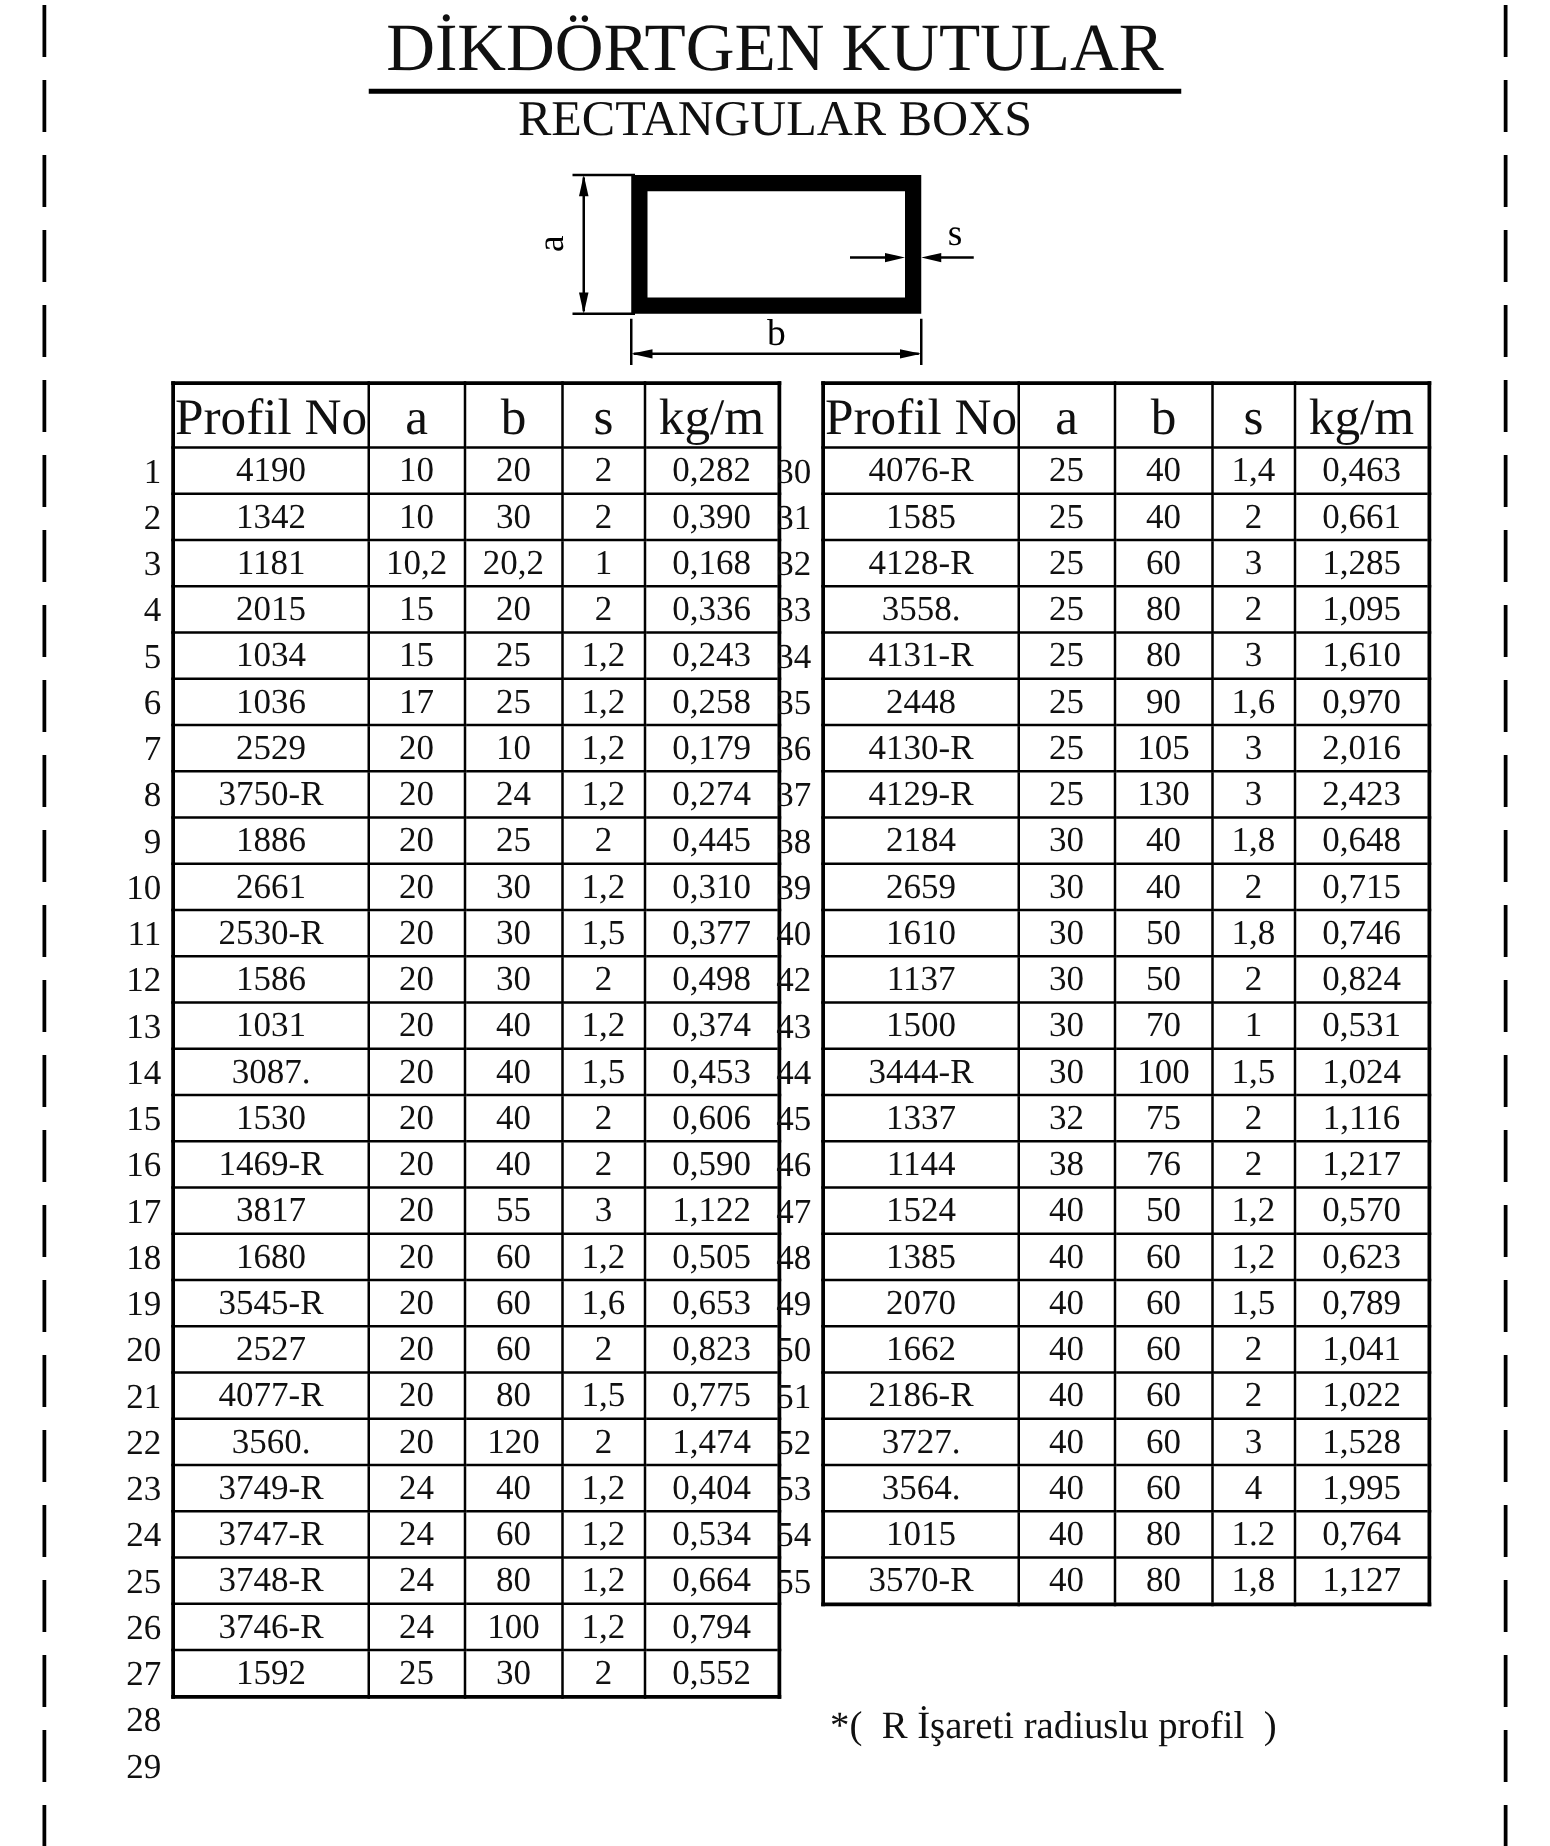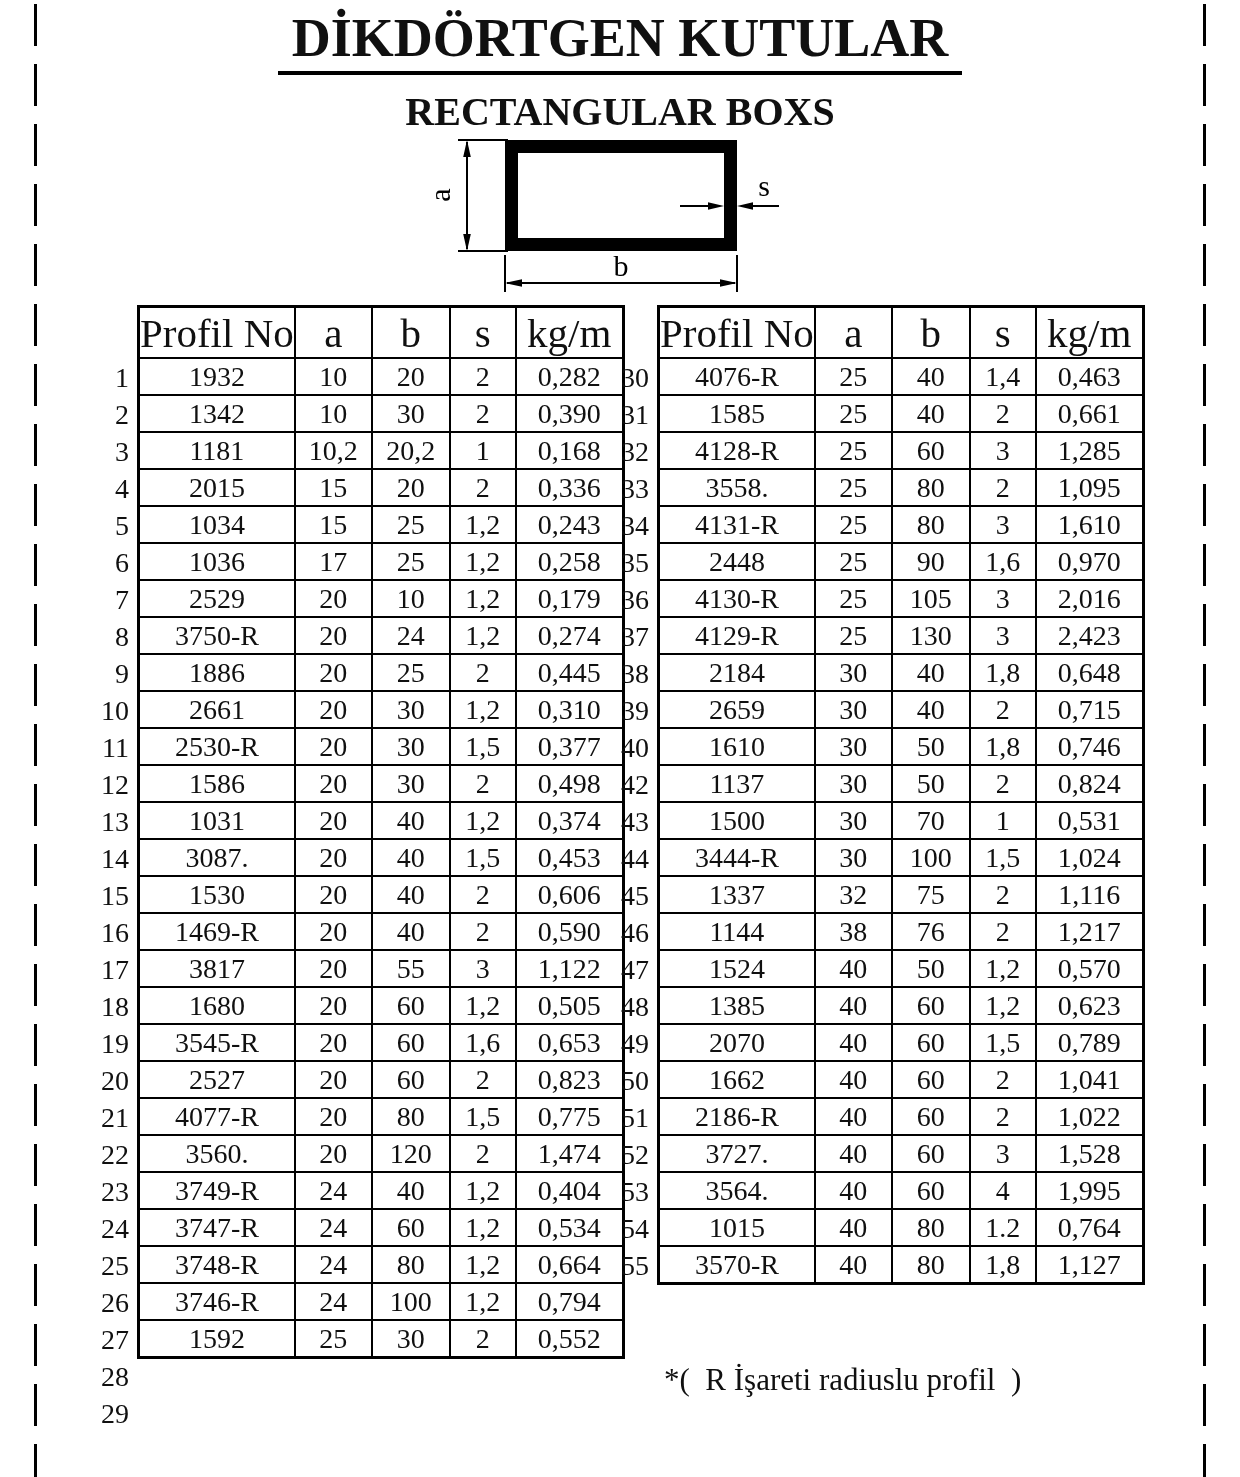--- a/index.html
+++ b/index.html
@@ -17,28 +17,28 @@
     position:absolute;top:4px;bottom:0;width:3px;
     background:repeating-linear-gradient(180deg,#000 0 42px,transparent 42px 60px);
   }
   .trim.left{left:34px;}
   .trim.right{left:1203px;}
 
   
   .titlewrap{position:absolute;left:0;top:8px;width:1240px;text-align:center;}
   h1.title{
     display:inline-block;margin:0;
-    font-size:54px;font-weight:700;line-height:1.12;
+    font-size:54px;font-weight:400;line-height:1.12;
     border-bottom:4px solid #000;
     padding:0 14px 3px 14px;
     letter-spacing:0px;
   }
   h2.subtitle{
-    margin:17px 0 0 0;
-    font-size:40px;font-weight:700;line-height:1.0;
+    margin:0 0 0 0;
+    font-size:40px;font-weight:400;line-height:1.0;
     letter-spacing:0px;
   }
 
   
   .diagram{position:absolute;left:430px;top:126px;}
 
   
   .table-block{position:absolute;}
   .table-block table{
     border-collapse:collapse;
@@ -152,21 +152,21 @@
         <tr>
           <th class="col-profil">Profil No</th>
           <th class="col-a">a</th>
           <th class="col-b">b</th>
           <th class="col-s">s</th>
           <th class="col-kg">kg/m</th>
         </tr>
       </thead>
       <tbody>
           <tr>
-            <td>1932</td>
+            <td>4190</td>
             <td>10</td>
             <td>20</td>
             <td>2</td>
             <td>0,282</td>
           </tr>
           <tr>
             <td>1342</td>
             <td>10</td>
             <td>30</td>
             <td>2</td>

